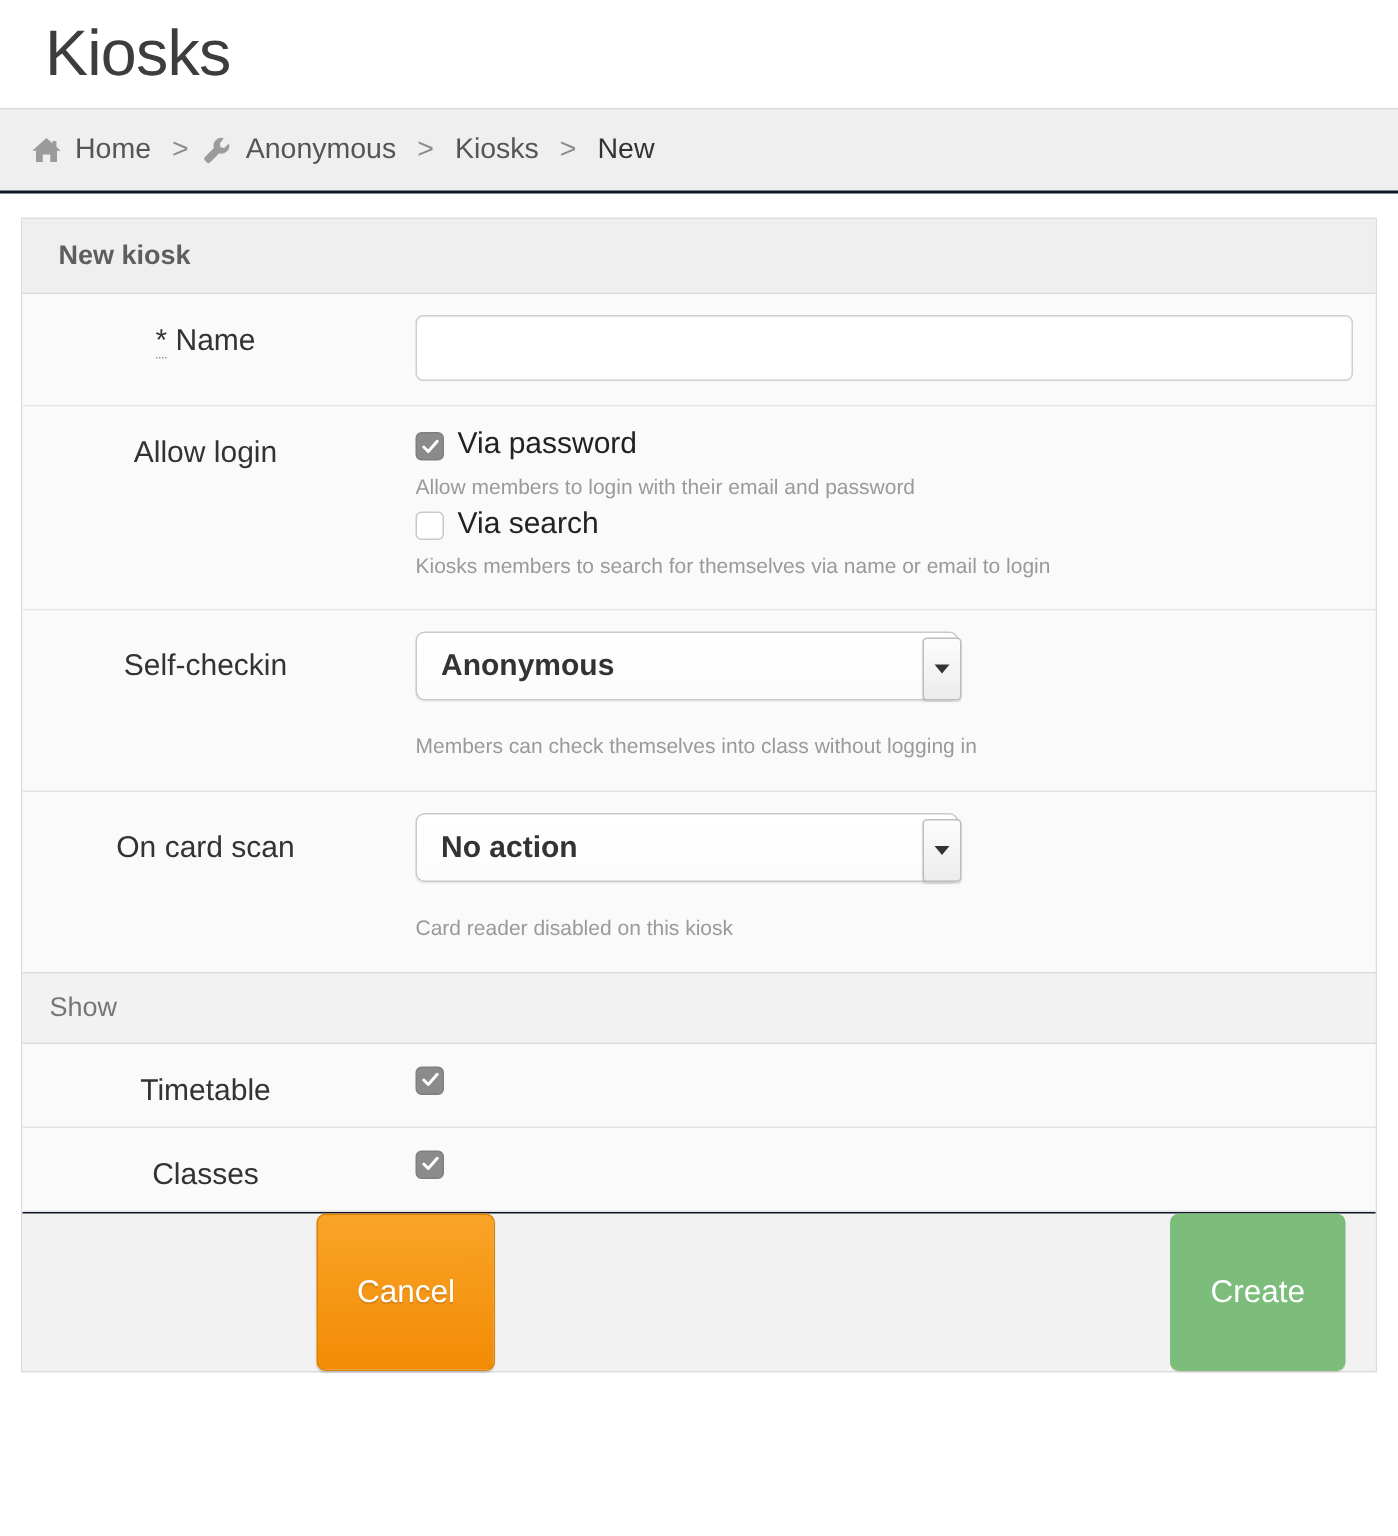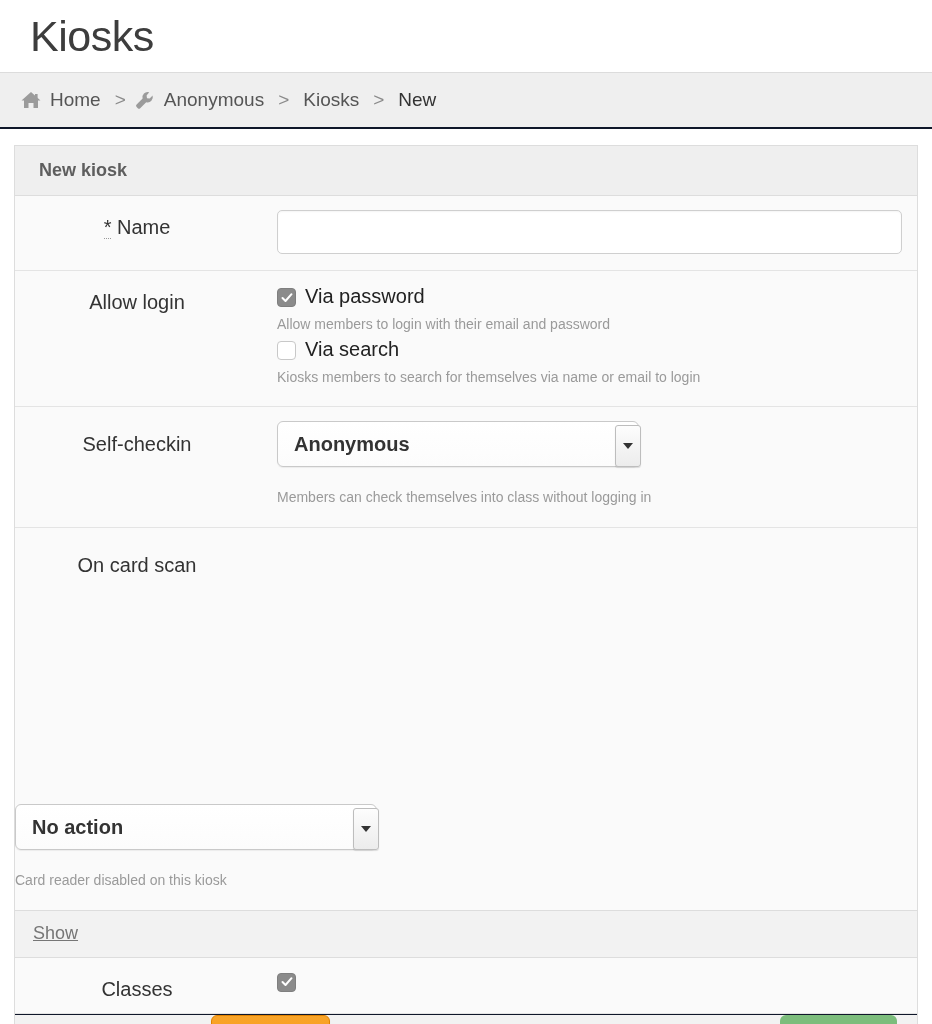--- a/index.html
+++ b/index.html
@@ -84,31 +84,30 @@
     border-top: 1px solid #dddddd;
     border-bottom: 1px solid #dddddd;
     display: flex;
     align-items: center;
     padding-left: 18px;
   }
   .section-heading .title {
     font-size: 18px;
     font-weight: 400;
     color: #767676;
-    text-decoration: underline;
   }
 
   
   .form-row {
     display: flex;
     border-bottom: 1px solid #e4e4e4;
     background: #fafafa;
     min-height: 56px;
   }
-  .form-row.no-border { border-bottom: none; flex-direction: column; }
+  .form-row.no-border { border-bottom: none; }
   .row-label {
     width: 262px;
     flex: 0 0 262px;
     text-align: center;
     padding: 20px 18px 0 0;
     font-size: 20px;
     color: #333333;
   }
   .row-label.mid { padding-top: 26px; }
   .row-control {
@@ -343,30 +342,40 @@
         </div>
       </div>
       <div class="help-text tight">Card reader disabled on this kiosk</div>
     </div>
   </div>
 
   <div class="section-heading">
     <span class="title">Show</span>
   </div>
 
-
-  <div class="form-row">
-    <div class="row-label">Classes</div>
+  <div class="form-row">
+    <div class="row-label">Timetable</div>
     <div class="row-control">
       <span class="cbox checked">
         <svg class="tick" viewBox="0 0 12 12">
           <path d="M1.5 6 L4.5 9 L10.5 2.2" stroke="#ffffff" stroke-width="2" fill="none" stroke-linecap="round" stroke-linejoin="round"></path>
         </svg>
       </span>
     </div>
   </div>
 
+  <div class="form-row">
+    <div class="row-label">Classes</div>
+    <div class="row-control">
+      <span class="cbox checked">
+        <svg class="tick" viewBox="0 0 12 12">
+          <path d="M1.5 6 L4.5 9 L10.5 2.2" stroke="#ffffff" stroke-width="2" fill="none" stroke-linecap="round" stroke-linejoin="round"></path>
+        </svg>
+      </span>
+    </div>
+  </div>
+
   <div class="panel-footer">
     <button class="btn btn-cancel">Cancel</button>
     <button class="btn btn-create">Create</button>
   </div>
 
 </div>
 
 </body></html>

